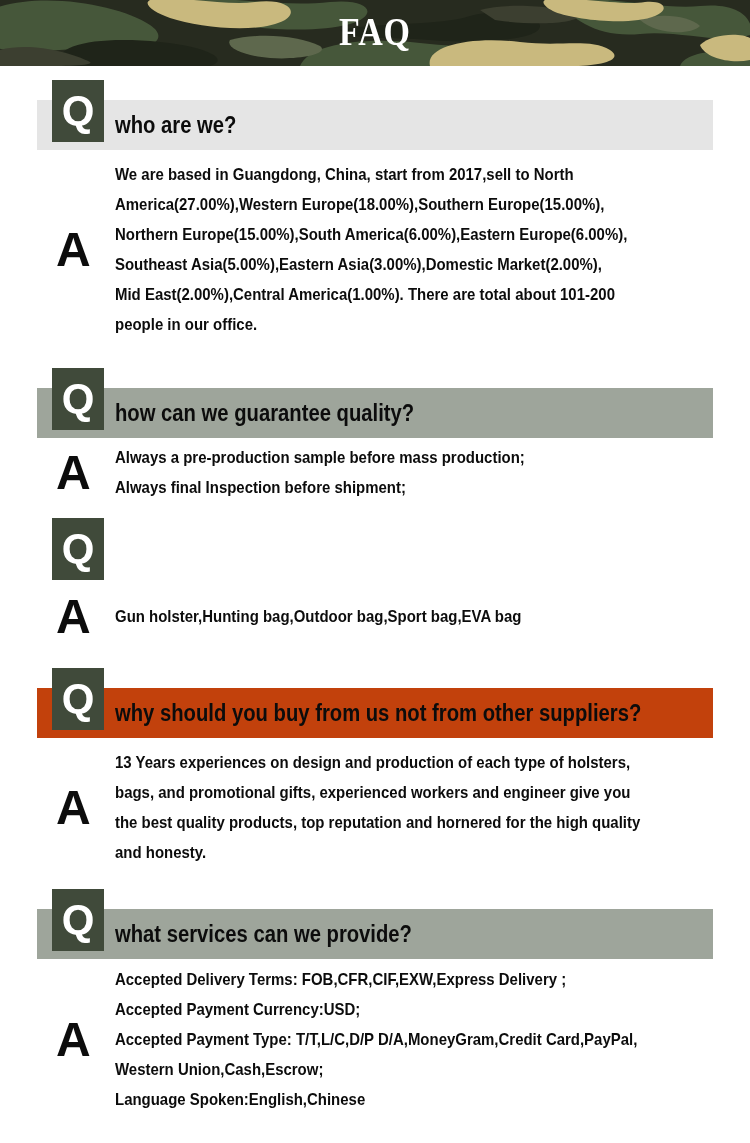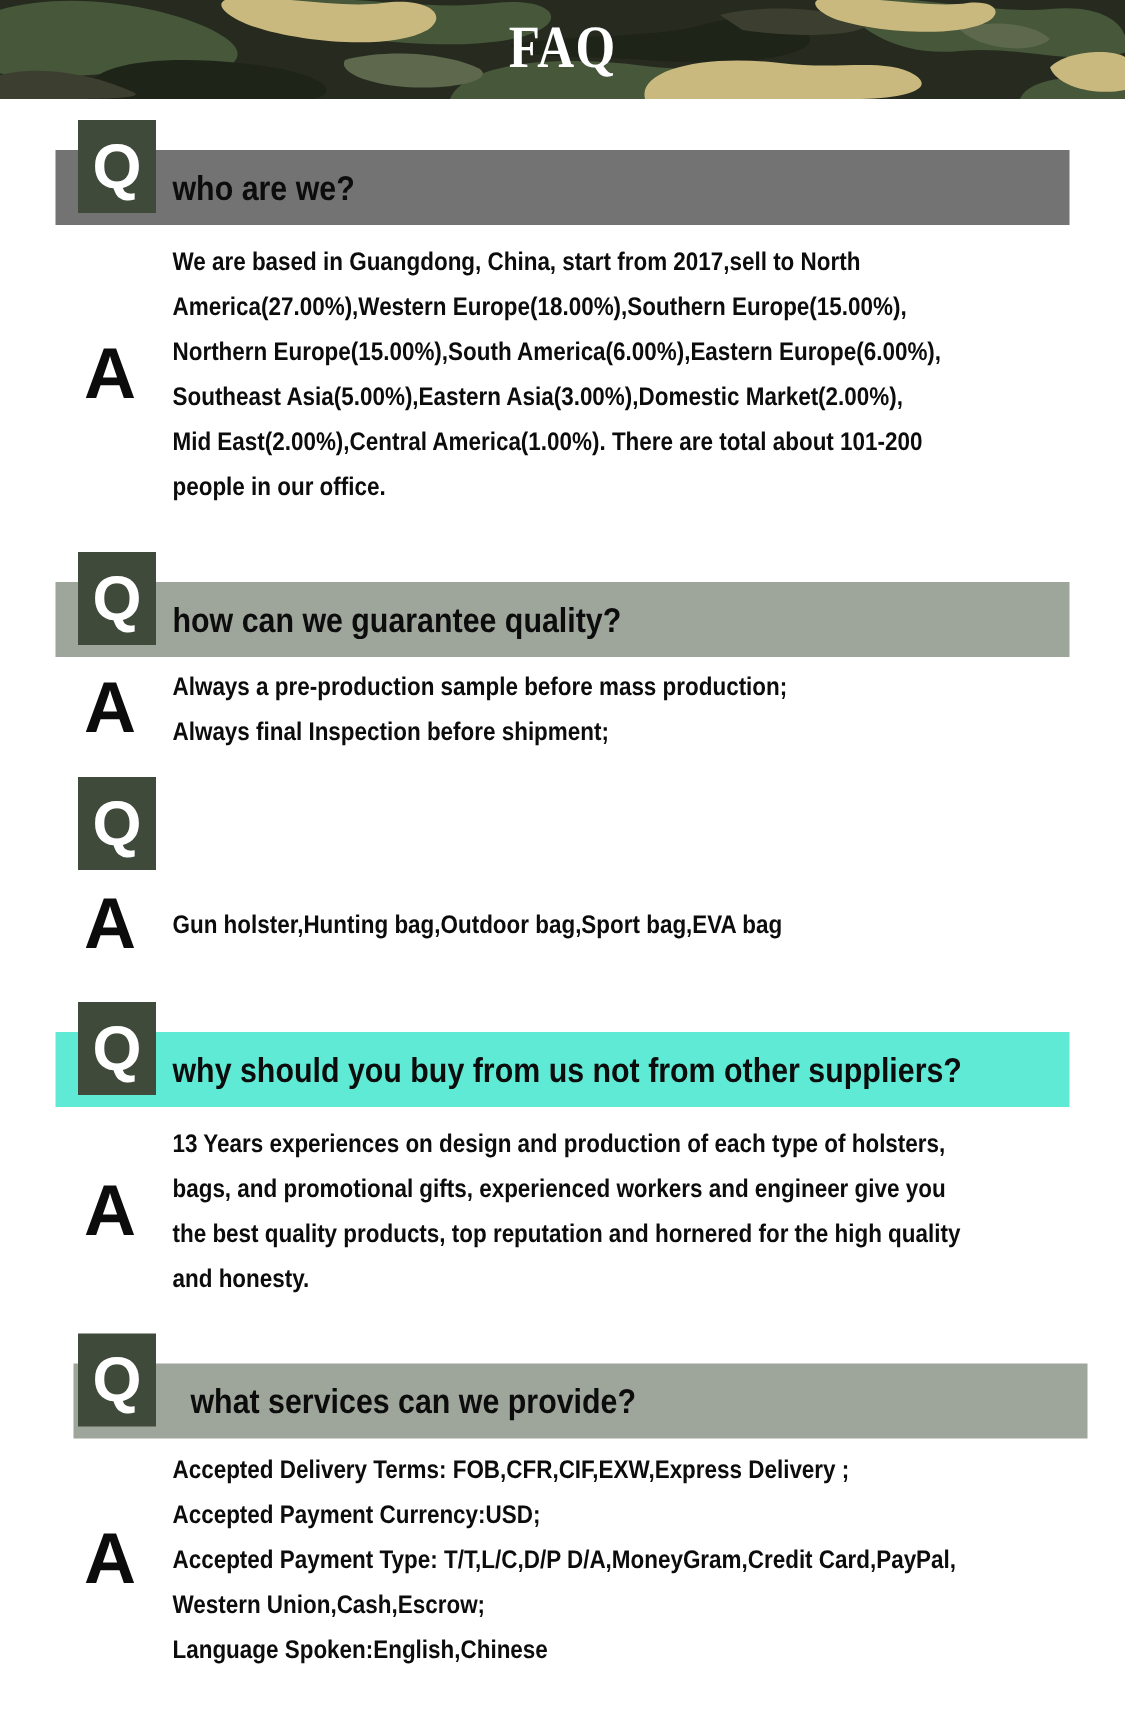--- a/index.html
+++ b/index.html
@@ -76,21 +76,21 @@
       <path d="M545,0 C580,-4 620,6 645,2 C665,0 670,10 655,16 C630,26 575,20 555,12 C548,9 540,3 545,0 Z" fill="#c9b97e"></path>
       <path d="M700,45 C710,34 740,32 750,38 L750,60 C730,64 705,58 700,45 Z" fill="#c9b97e"></path>
     </svg>
     <h1 class="faq-title" style="color: rgb(255, 255, 255);">FAQ</h1>
   </header>
 
   <main>
 
     <section class="faq-section s1">
       <div class="q-row">
-        <div class="q-bar" style="background-color: #737373; text-align: right;">
+        <div class="q-bar" style="background-color: #e5e5e5; text-align: right;">
           <span class="q-title">who are we?</span>
         </div>
         <div class="q-badge" style="background-color: rgb(64, 74, 58);">
           <span class="q-letter">Q</span>
         </div>
       </div>
       <div class="a-row">
         <div class="a-letter">A</div>
         <div class="a-text">We are based in Guangdong, China, start from 2017,sell to North
 America(27.00%),Western Europe(18.00%),Southern Europe(15.00%),
@@ -124,39 +124,39 @@
         </div>
       </div>
       <div class="a-row">
         <div class="a-letter">A</div>
         <div class="a-text">Gun holster,Hunting bag,Outdoor bag,Sport bag,EVA bag</div>
       </div>
     </section>
 
     <section class="faq-section s4">
       <div class="q-row">
-        <div class="q-bar" style="background-color: #5eead4;">
+        <div class="q-bar" style="background-color: #c2410c;">
           <span class="q-title">why should you buy from us not from other suppliers?</span>
         </div>
         <div class="q-badge" style="background-color: rgb(64, 74, 58);">
           <span class="q-letter">Q</span>
         </div>
       </div>
       <div class="a-row">
         <div class="a-letter">A</div>
         <div class="a-text">13 Years experiences on design and production of each type of holsters,
 bags, and promotional gifts, experienced workers and engineer give you
 the best quality products, top reputation and hornered for the high quality
 and honesty.</div>
       </div>
     </section>
 
     <section class="faq-section s5">
       <div class="q-row">
-        <div class="q-bar" style="background-color: rgb(158, 165, 155); margin-left: 12px;">
+        <div class="q-bar" style="background-color: rgb(158, 165, 155);">
           <span class="q-title">what services can we provide?</span>
         </div>
         <div class="q-badge" style="background-color: rgb(64, 74, 58);">
           <span class="q-letter">Q</span>
         </div>
       </div>
       <div class="a-row">
         <div class="a-letter">A</div>
         <div class="a-text">Accepted Delivery Terms: FOB,CFR,CIF,EXW,Express Delivery ;
 Accepted Payment Currency:USD;

